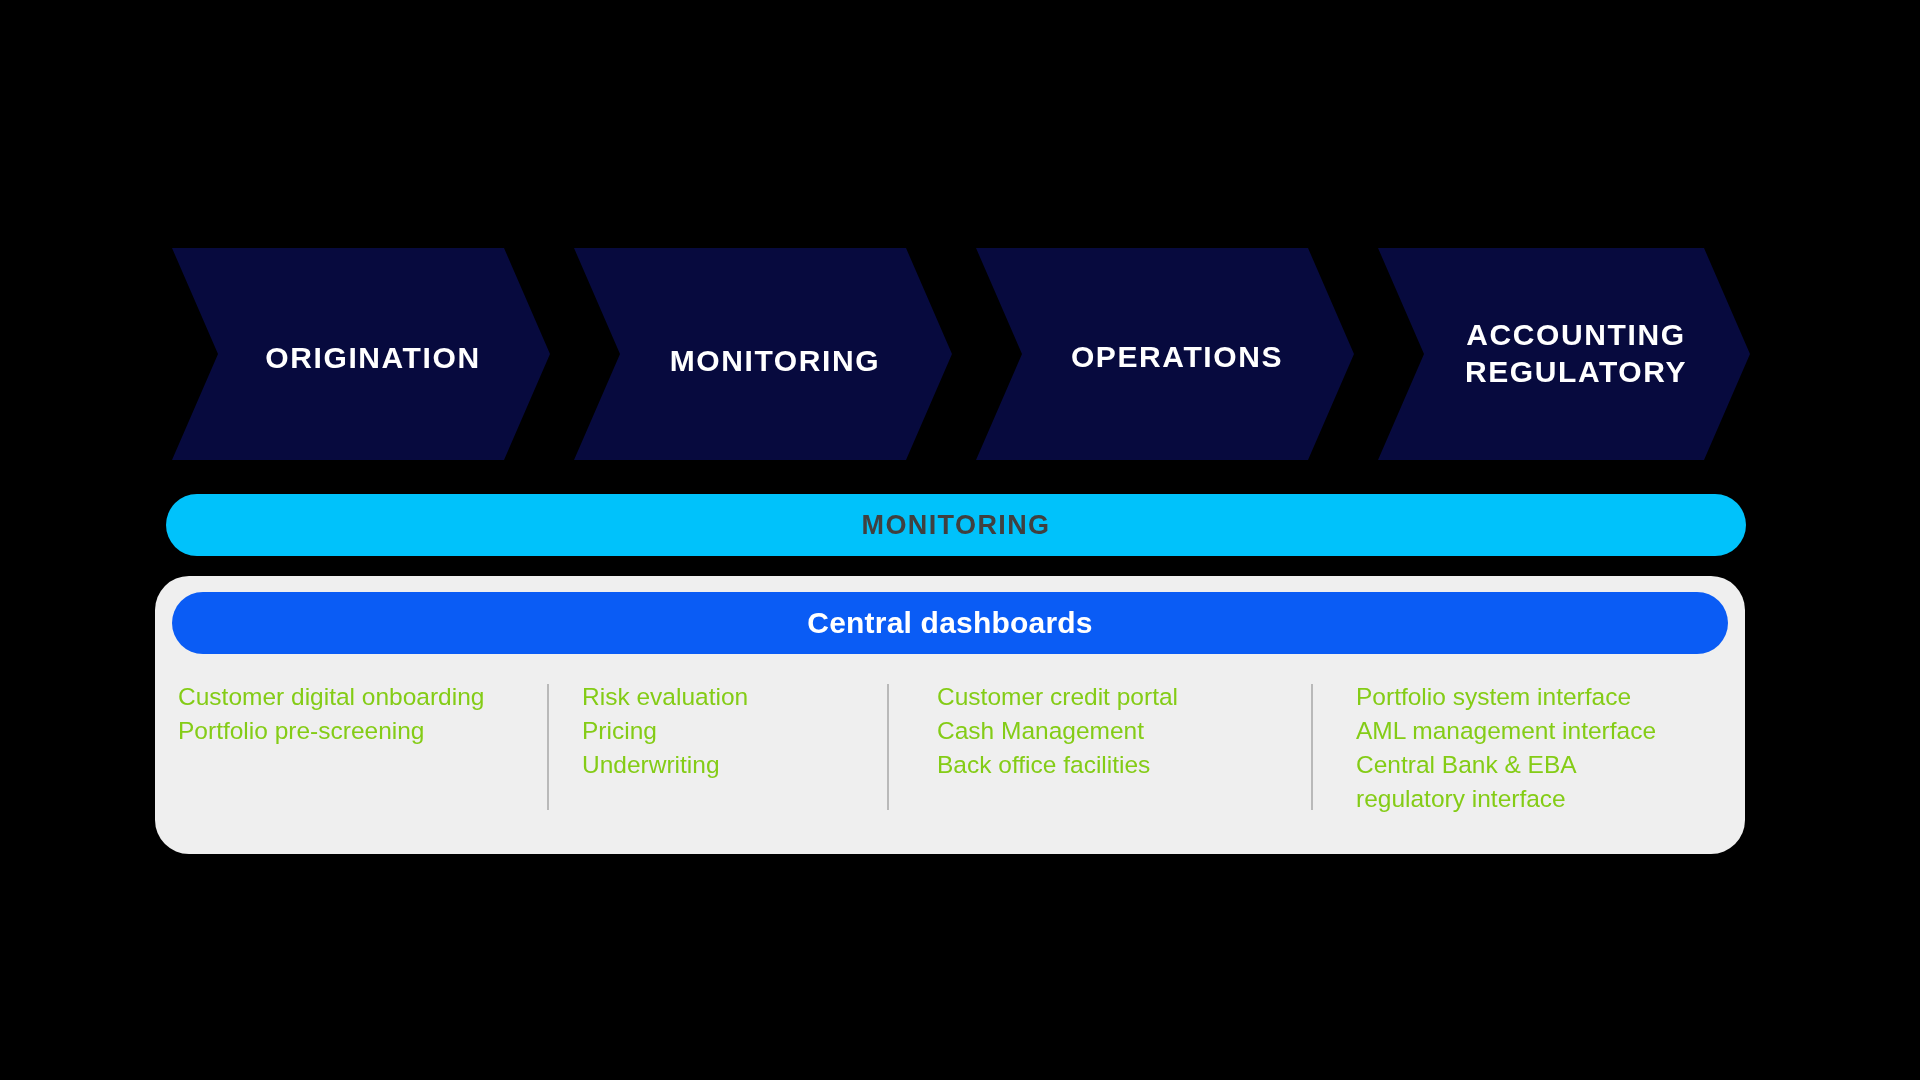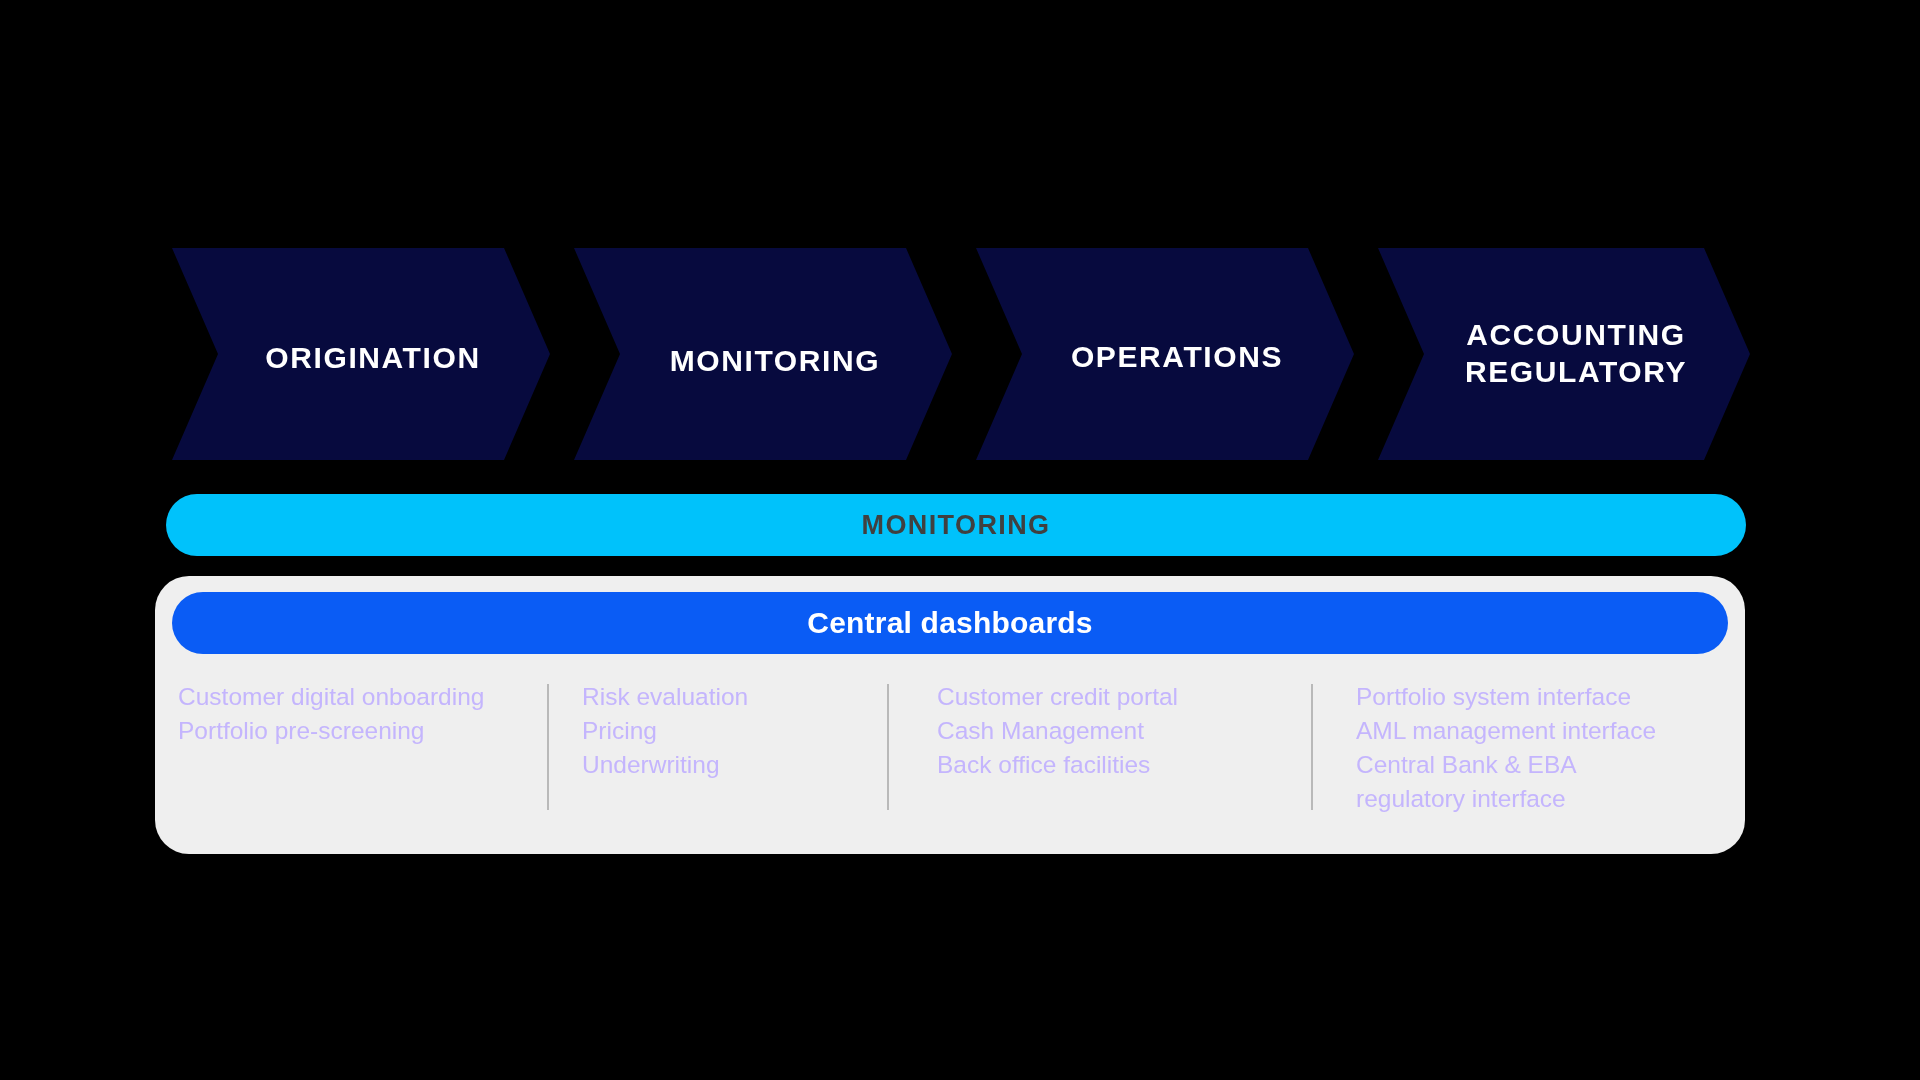--- a/index.html
+++ b/index.html
@@ -145,21 +145,21 @@
   .col-divider {
     position: absolute;
     left: 0;
     top: 4px;
     width: 2px;
     height: 126px;
     background: #B9B9B9;
   }
 
   .col-item {
-    color: #c4b5fd;
+    color: #84cc16;
     font-size: 24.5px;
     font-weight: 500;
     line-height: 34px;
     white-space: nowrap;
   }
 </style>
 </head>
 <body>
 
 <div id="stage">

